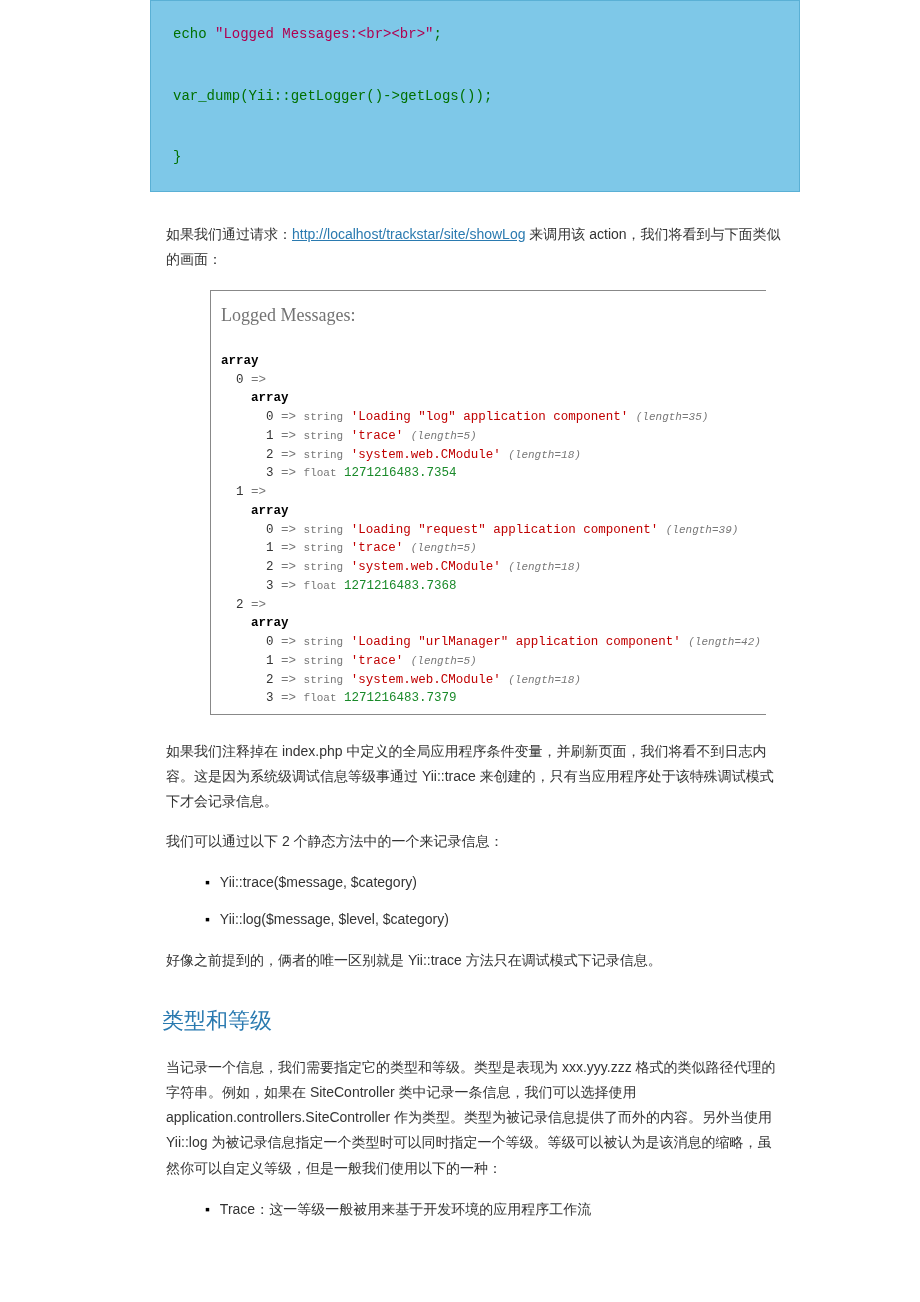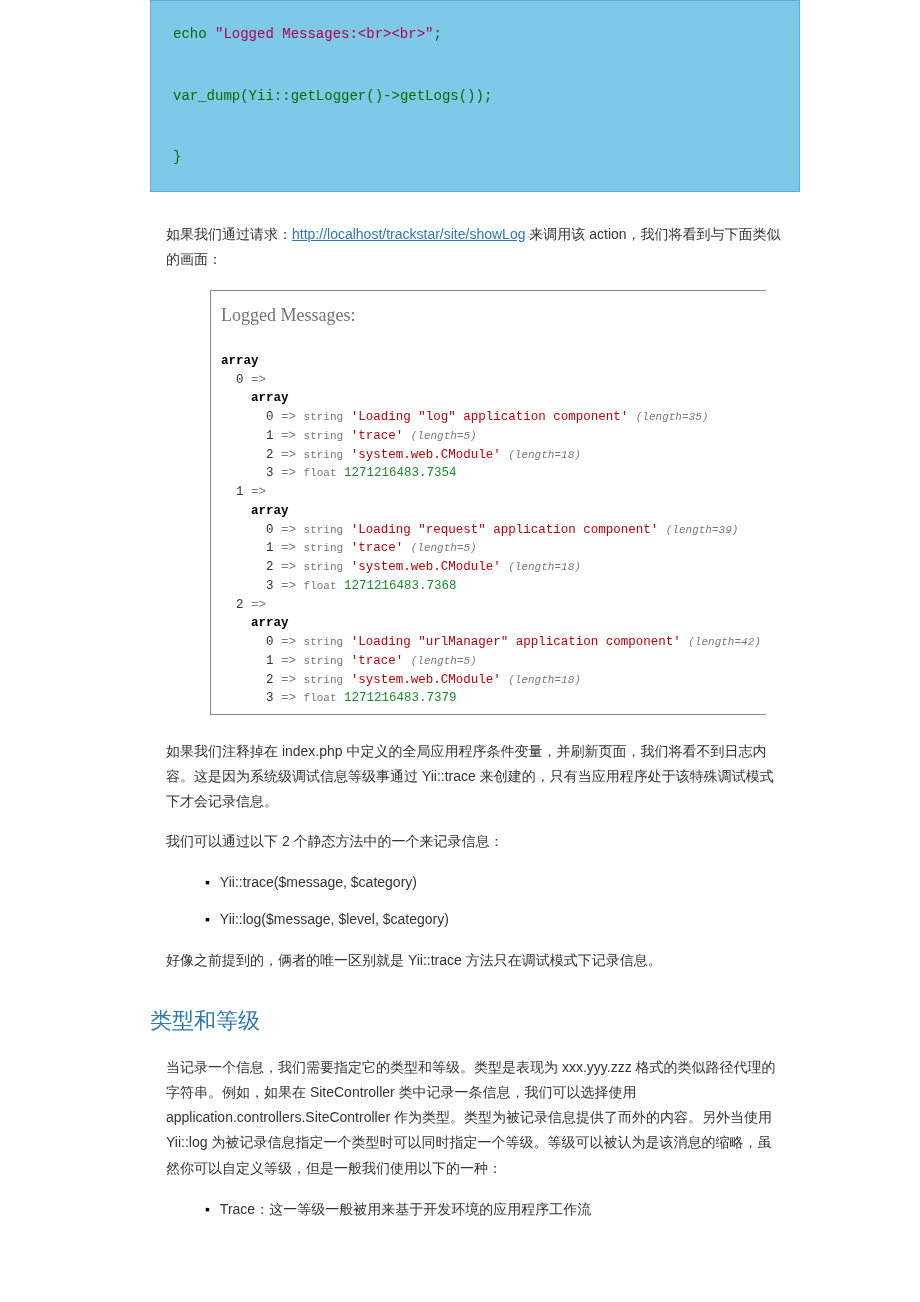--- a/index.html
+++ b/index.html
@@ -74,21 +74,21 @@
   }
   ul.methods li {
     margin: 12px 0;
     font-family: Arial, sans-serif;
     font-size: 14px;
   }
   h2.section {
     color: #2a7ab0;
     font-weight: normal;
     font-size: 22px;
-    margin: 28px 0 14px 0;
+    margin: 28px 0 14px 12px;
   }
 </style>
 </head>
 <body>
 
 <div class="page">
   <div class="content">
 
     <div class="code-block">
       <div>

